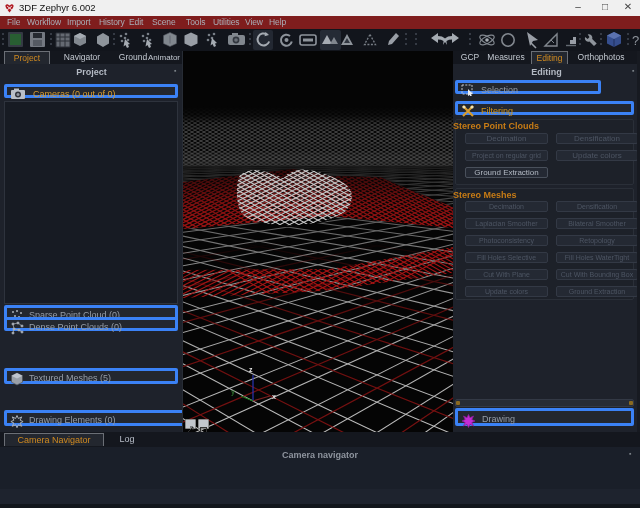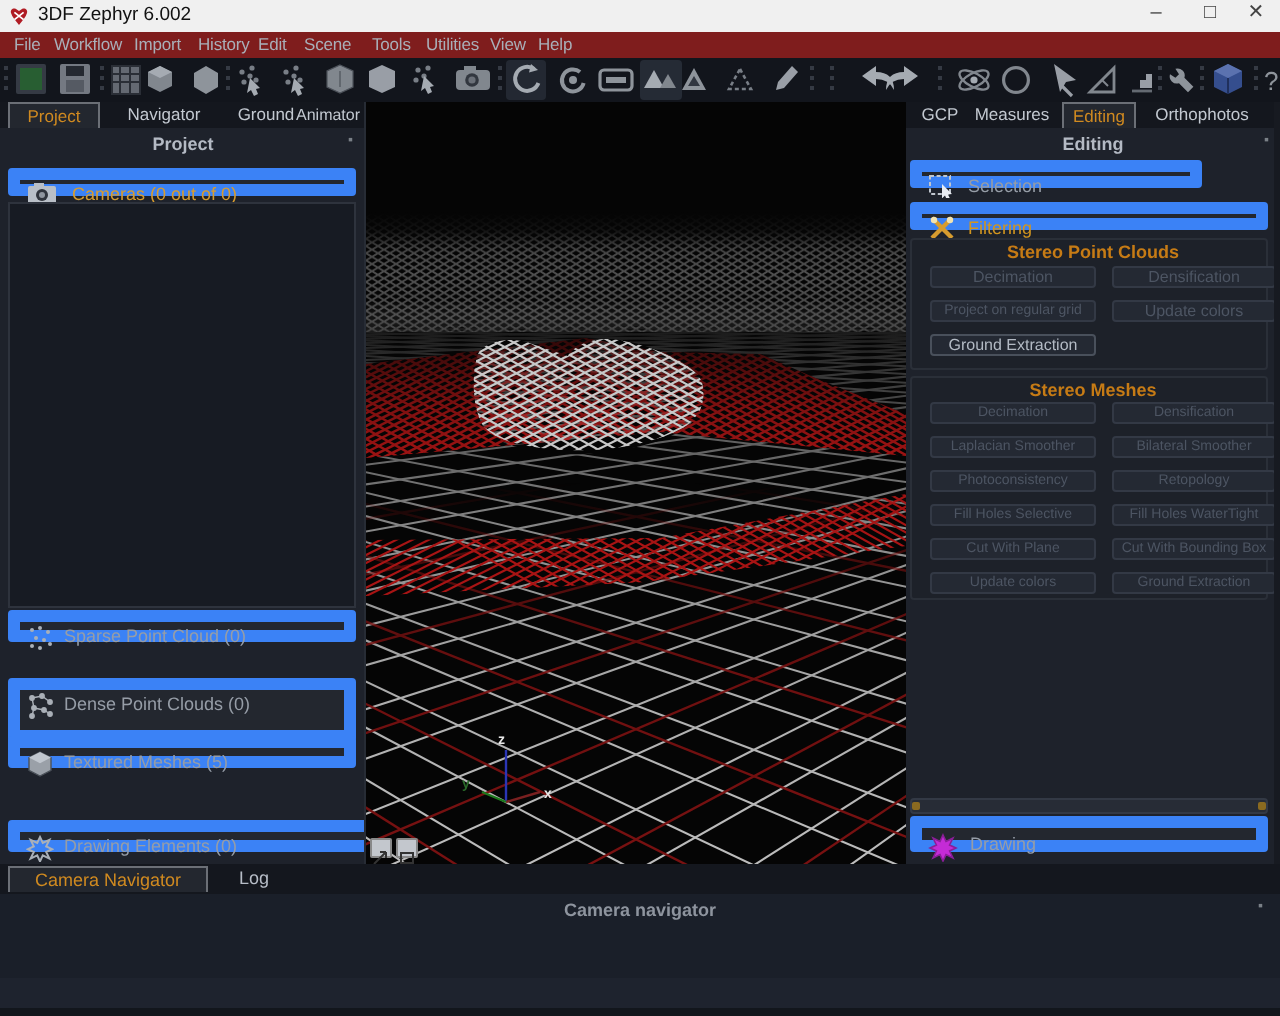--- a/index.html
+++ b/index.html
@@ -18,24 +18,24 @@
 
 .panel{background:#1e222b}
 #lpanel{left:0;top:51px;width:183px;height:381px}
 #rpanel{left:453px;top:51px;width:187px;height:381px}
 #vp{left:182px;top:51px;width:272px;height:381px;background:#050505;border-left:1px solid #272c35;border-right:1px solid #272c35}
 .tabrow{position:absolute;font-size:8.5px;color:#c3c9d1;background:#14171e}
 .tab{position:absolute;top:0;height:13px;line-height:13px;text-align:center}
 .tabsel{border:1px solid #6b6f76;border-bottom:none;color:#d08a20;background:#23272f}
 .ptitle{position:absolute;font-size:9px;font-weight:bold;color:#b4bac4;text-align:center}
 .pclose{position:absolute;font-size:7px;color:#7a8087}
-.row{position:absolute;background:#23272f;border:6px solid #3b82f6;border-radius:2px;font-size:9px;color:#969da7;line-height:14px}
+.row{position:absolute;background:#23272f;border:3px solid #3b82f6;border-radius:2px;font-size:9px;color:#969da7;line-height:14px}
 .row .ic{position:absolute;left:3px;top:1px}
 .sect{position:absolute;background:#1d2129;border:1px solid #2a2f38;border-radius:2px}
-.shead{position:absolute;width:100%;text-align:center;font-size:9px;font-weight:bold;color:#c67b15}
+.shead{position:absolute;width:100%;text-align:left;font-size:9px;font-weight:bold;color:#c67b15}
 .btn{position:absolute;background:#242933;border:1px solid #333945;border-radius:2px;font-size:8px;color:#4d5563;text-align:center;overflow:hidden;white-space:nowrap}
 .btn.en{color:#b3bac4;border-color:#49505b}
 
 #btabs{left:0;top:432px;width:640px;height:15px;background:#14171e}
 #bpanel{left:0;top:447px;width:640px;height:42px;background:#1a1f29}
 #status{left:0;top:489px;width:640px;height:15px;background:#1e232e}
 #status2{left:0;top:504px;width:640px;height:4px;background:#12161c}
 </style></head><body>
 <div id="app">
 <div class="abs" id="title">
@@ -173,21 +173,21 @@
             <circle cx="11" cy="4" r="1"></circle>
             <circle cx="5" cy="7" r="1"></circle>
             <circle cx="9" cy="8" r="1"></circle>
             <circle cx="12" cy="10" r="1"></circle>
             <circle cx="3" cy="11" r="1"></circle>
             <circle cx="7" cy="12" r="1"></circle>
           </g>
         </svg>
         <span style="position:absolute;left:22px">Sparse Point Cloud (0)</span>
       </div>
-      <div class="row" style="left:4px;top:288px;width:174px;height:32px;line-height:15px">
+      <div class="row" style="left:4px;top:266px;width:174px;height:14px;line-height:15px">
         <svg class="ic" width="14" height="14" viewBox="0 0 14 14">
           <g fill="#aab0b8" stroke="#aab0b8" stroke-width=".7">
             <circle cx="3" cy="3" r="1.1"></circle>
             <circle cx="8" cy="2" r="1.1"></circle>
             <circle cx="12" cy="5" r="1.1"></circle>
             <circle cx="4" cy="8" r="1.1"></circle>
             <circle cx="9" cy="9" r="1.1"></circle>
             <circle cx="12" cy="11" r="1.1"></circle>
             <circle cx="3" cy="12" r="1.1"></circle>
             <path d="M3,3 L8,2 L12,5 M4,8 L9,9 L12,11 M3,3 L4,8 L3,12" fill="none"></path>

